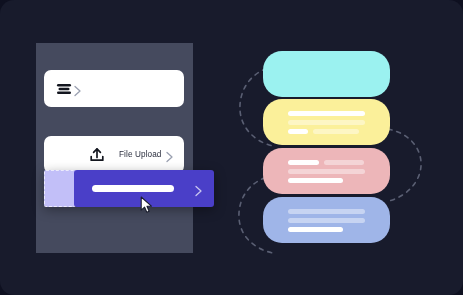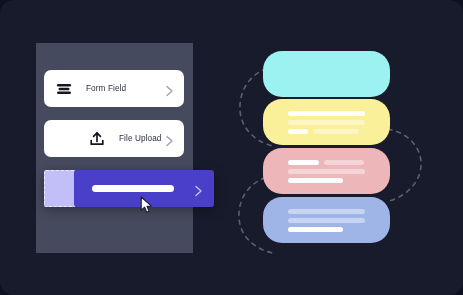--- a/index.html
+++ b/index.html
@@ -39,21 +39,21 @@
     width: 140px;
     height: 37px;
     background: #FFFFFF;
     border-radius: 7px;
     box-sizing: border-box;
     display: flex;
     align-items: center;
     padding: 0 10px 0 11px;
   }
   #field-row-form  { top: 27px; }
-  #field-row-upload{ top: 77px; padding-left: 44px; }
+  #field-row-upload{ top: 93px; padding-left: 44px; }
 
   .field-icon {
     width: 18px;
     height: 18px;
     flex: 0 0 18px;
     display: flex;
     align-items: center;
     justify-content: center;
   }
   .field-label {
@@ -176,21 +176,20 @@
   <div id="builder-panel" style="background: rgb(69, 74, 94);">
 
     <div class="field-row" id="field-row-form" style="background: rgb(255, 255, 255);">
       <span class="field-icon">
         <svg width="18" height="18" viewBox="0 0 18 18">
           <rect x="2" y="4" width="14" height="2.6" rx="1.3" fill="#13161F"></rect>
           <rect x="3.5" y="7.7" width="11" height="2.6" rx="1.3" fill="#13161F"></rect>
           <rect x="2" y="11.4" width="14" height="2.6" rx="1.3" fill="#13161F"></rect>
         </svg>
       </span>
-      <span class="field-label" style="color: rgb(42, 46, 62);">Form Field</span>
       <span class="chevron">
         <svg width="9" height="12" viewBox="0 0 9 12">
           <path d="M2 1.5 L7 6 L2 10.5" fill="none" stroke="currentColor" stroke-width="1.3" stroke-linecap="round" stroke-linejoin="round"></path>
         </svg>
       </span>
     </div>
 
     <div class="field-row" id="field-row-upload" style="background: rgb(255, 255, 255);">
       <span class="field-icon">
         <svg width="18" height="18" viewBox="0 0 18 18">

